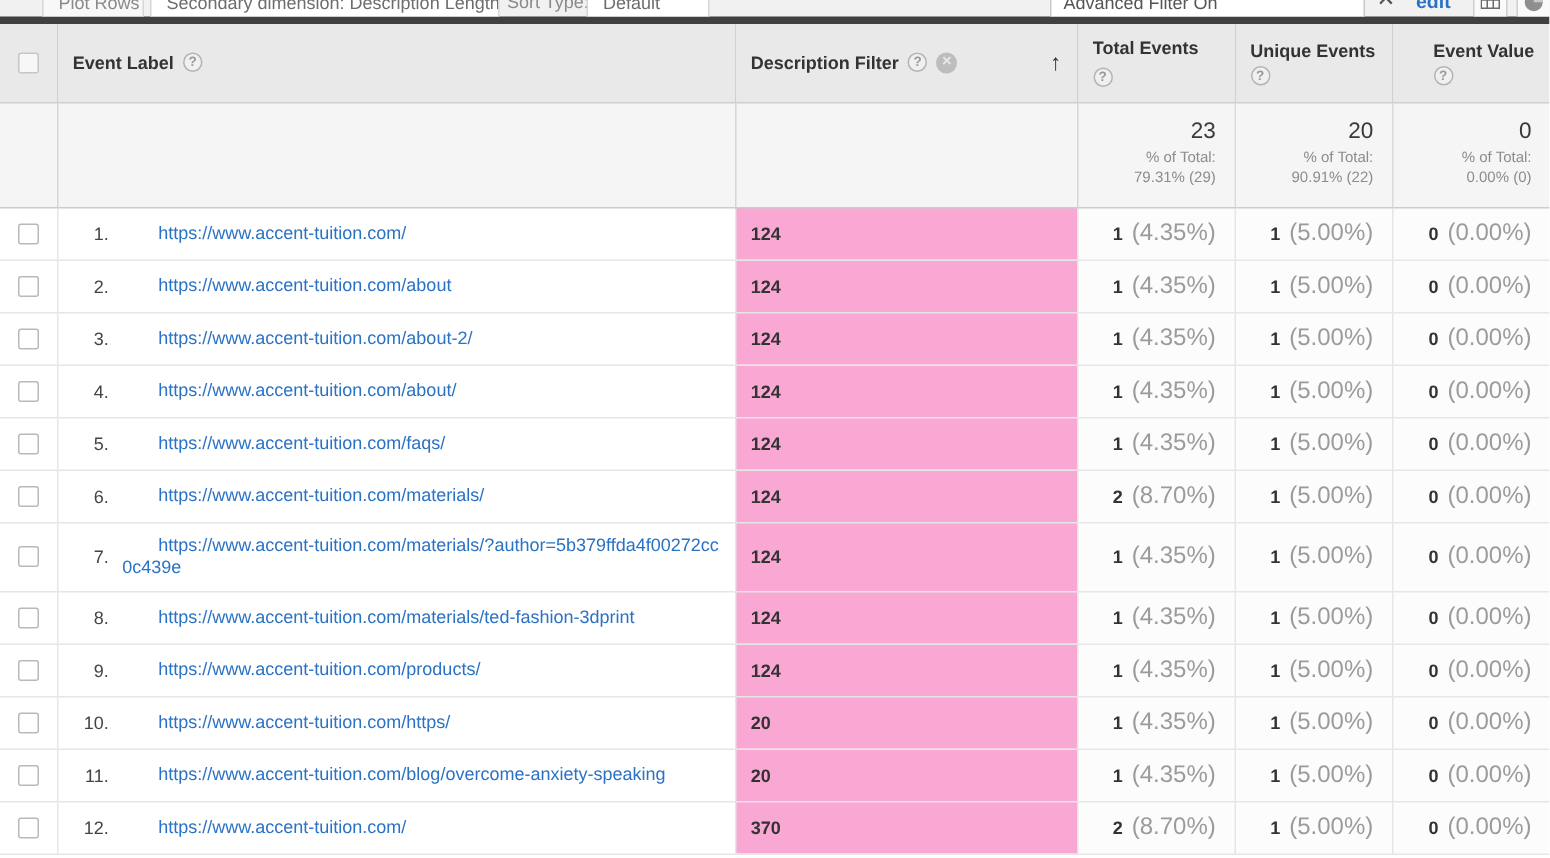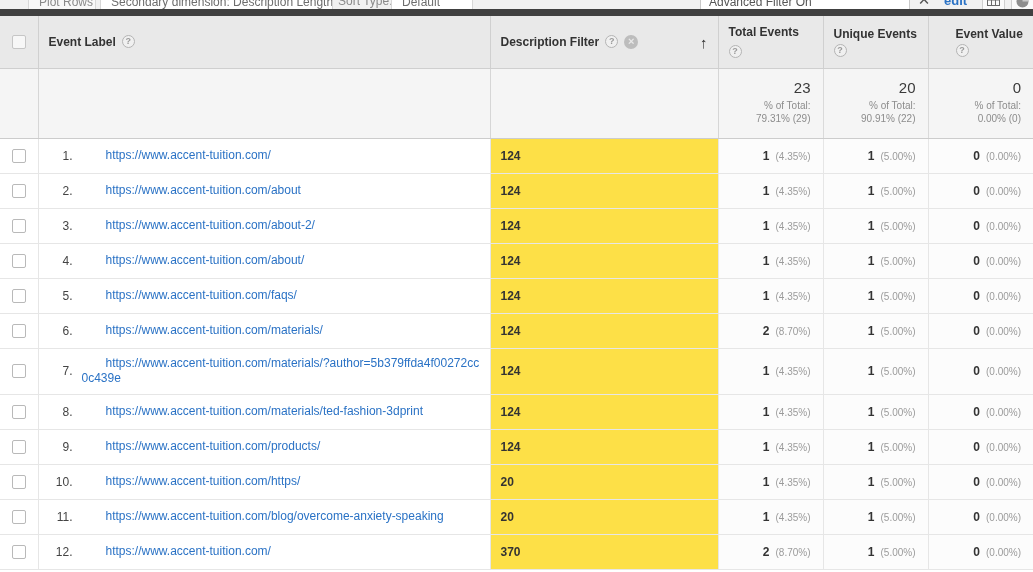--- a/index.html
+++ b/index.html
@@ -10,21 +10,21 @@
     background: #fff;
     font-family: "Liberation Sans", sans-serif;
     -webkit-font-smoothing: antialiased;
   }
 
   
   .toolbar {
     position: relative;
     height: 16px;
     background: #f1f1f1;
-    border-bottom: 7px solid #404040;
+    border-bottom: 5px solid #404040;
     overflow: hidden;
   }
   .tb-btn {
     position: absolute;
     top: -12px;
     height: 26px;
     line-height: 26px;
     border: 1px solid #d7d7d7;
     border-radius: 2px;
     background: #f8f8f8;
@@ -154,21 +154,21 @@
   tbody td {
     border-right: 1px solid #e6e6e6;
     border-bottom: 1px solid #e6e6e6;
     height: 35px;
     padding: 0 10px;
     vertical-align: middle;
     background: #ffffff;
   }
   tbody td:last-child { border-right: none; }
   tbody td.t-chk { text-align: center; padding: 0; border-right: 1px solid #e6e6e6; background:#fff; }
-  tbody td.t-desc { background: #fde047; font-weight: bold; color: #333; font-size: 12px; }
+  tbody td.t-desc { background: #f9a8d4; font-weight: bold; color: #333; font-size: 12px; }
   tbody td.t-num  { background: #fcfcfc; text-align: right; padding-right: 12px; white-space: nowrap; }
   tbody tr.tall td { height: 46px; }
 
   .idx {
     display: inline-block;
     width: 24px;
     text-align: right;
     color: #444;
     font-size: 12px;
     margin-right: 9px;
@@ -180,21 +180,21 @@
     font-size: 12px;
     line-height: 15px;
     display: inline;
     word-break: break-all;
     padding-left: 24px;
   }
   .lbl-cell { display: flex; align-items: center; }
   .lbl-txt { flex: 1; }
 
   .mval { font-size: 12px; font-weight: bold; color: #333; }
-  .mpct { font-size: 10px; color: #9b9b9b; margin-left: 6px; }
+  .mpct { font-size: 16px; color: #9b9b9b; margin-left: 6px; }
   .mval.zero { color: #333; }
 </style>
 </head>
 <body>
 
 <div class="toolbar">
   <div class="tb-btn tb-plot">Plot Rows</div>
   <div class="tb-btn tb-secdim">Secondary dimension: Description Length</div>
   <div class="tb-sortlabel">Sort Type:</div>
   <div class="tb-btn tb-sorttype">Default</div>

